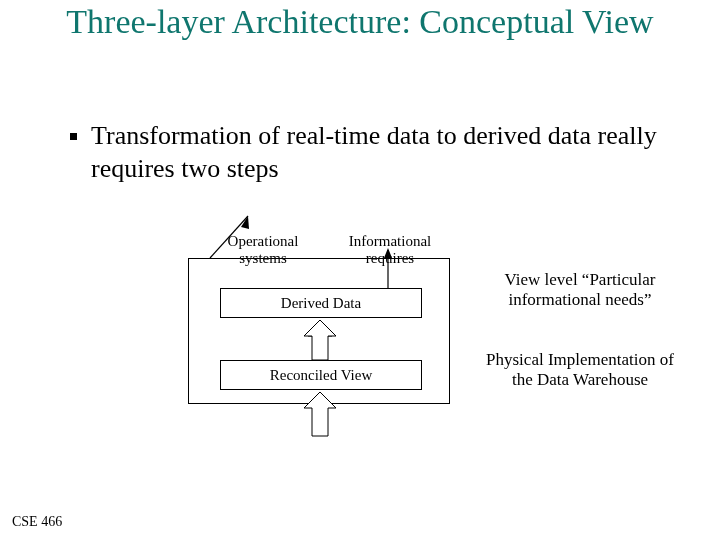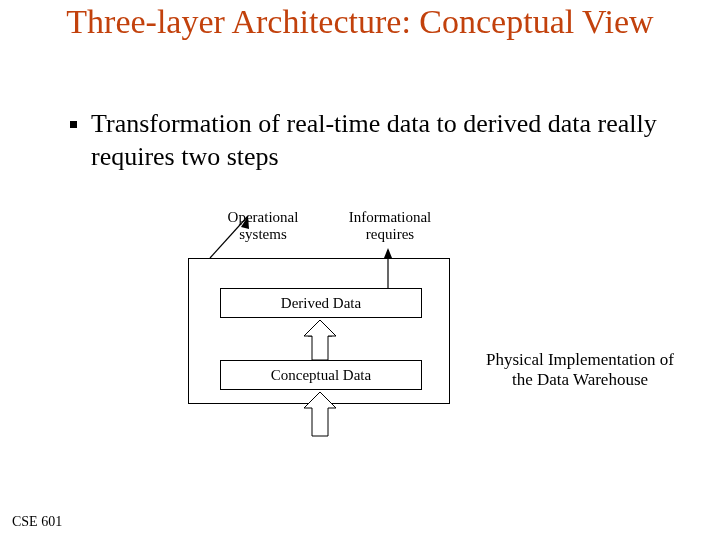--- a/index.html
+++ b/index.html
@@ -17,26 +17,26 @@
     height: 540px;
   }
   .title {
     position: absolute;
     top: 2px;
     left: 0;
     width: 720px;
     text-align: center;
     font-size: 34px;
     line-height: 1.15;
-    color: #c2410c;
+    color: #0f766e;
     font-weight: 400;
   }
   .bullet-area {
     position: absolute;
-    top: 108px;
+    top: 120px;
     left: 70px;
     width: 600px;
   }
   .bullet-row {
     display: flex;
     align-items: flex-start;
   }
   .bullet-dot {
     width: 7px;
     height: 7px;
@@ -47,20 +47,21 @@
   }
   .bullet-text {
     font-size: 26px;
     line-height: 1.25;
   }
   .label {
     position: absolute;
     font-size: 15px;
     line-height: 1.1;
     text-align: center;
+    margin-top: 24px;
   }
   .box {
     position: absolute;
     border: 1px solid #000;
     background: #fff;
     font-size: 15px;
     display: flex;
     align-items: center;
     justify-content: center;
     text-align: center;
@@ -106,25 +107,27 @@
   </div>
 
   <div class="label" style="left:218px; top:209px; width:90px; white-space:pre-line;">Operational
 systems</div>
   <div class="label" style="left:340px; top:209px; width:100px; white-space:pre-line;">Informational
 requires</div>
 
   <div class="outer-box" style="left:188px; top:258px; width:260px; height:144px;"></div>
 
   <div class="box" style="left:220px; top:288px; width:200px; height:28px;">Derived Data</div>
-  <div class="box" style="left:220px; top:360px; width:200px; height:28px;">Conceptual Data</div>
+  <div class="box" style="left:220px; top:360px; width:200px; height:28px;">Reconciled View</div>
 
+  <div class="side-label" style="left:480px; top:270px; width:200px;">View level
+“Particular informational needs”</div>
   <div class="side-label" style="left:480px; top:350px; width:200px;text-align:center;">Physical Implementation of the Data Warehouse</div>
 
-  <div class="footer">CSE 601</div>
+  <div class="footer">CSE 466</div>
 
   <svg class="arrows" viewBox="0 0 720 540">
 
     <g>
       <line x1="210" y1="258" x2="248" y2="216" stroke="#000" stroke-width="1.2"></line>
       <polygon points="248,216 241,227 249,229" fill="#000"></polygon>
     </g>
 
     <g>
       <line x1="388" y1="288" x2="388" y2="250" stroke="#000" stroke-width="1.2"></line>

